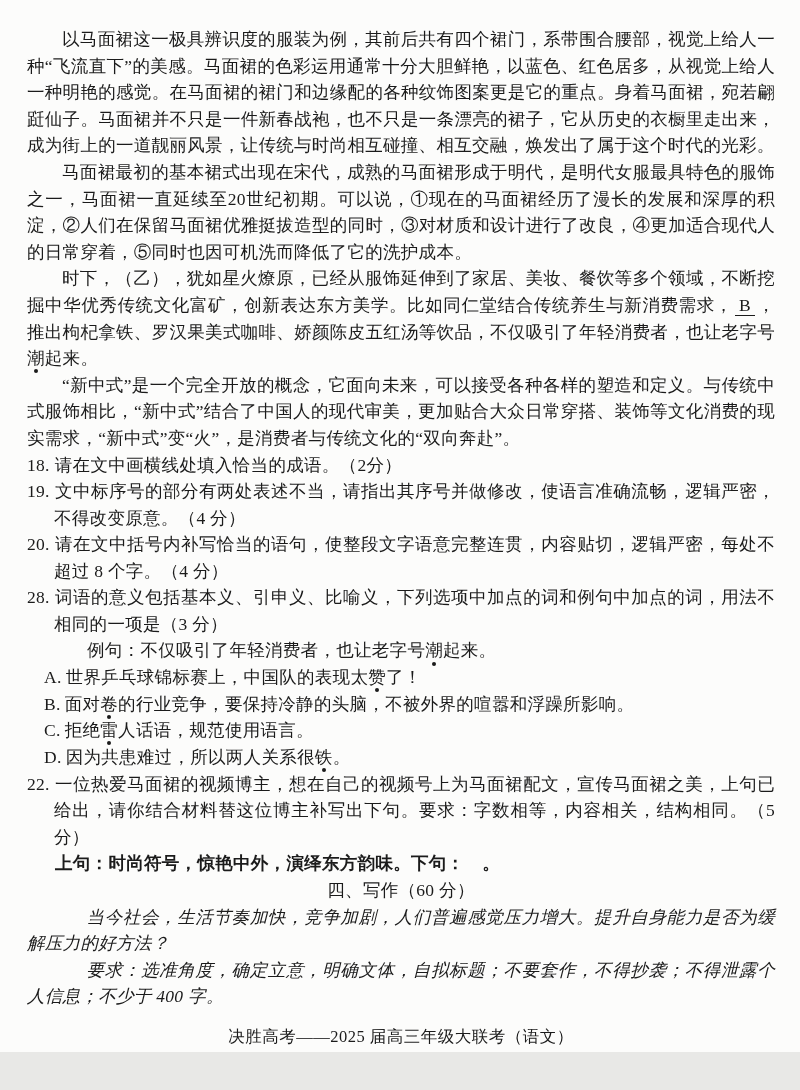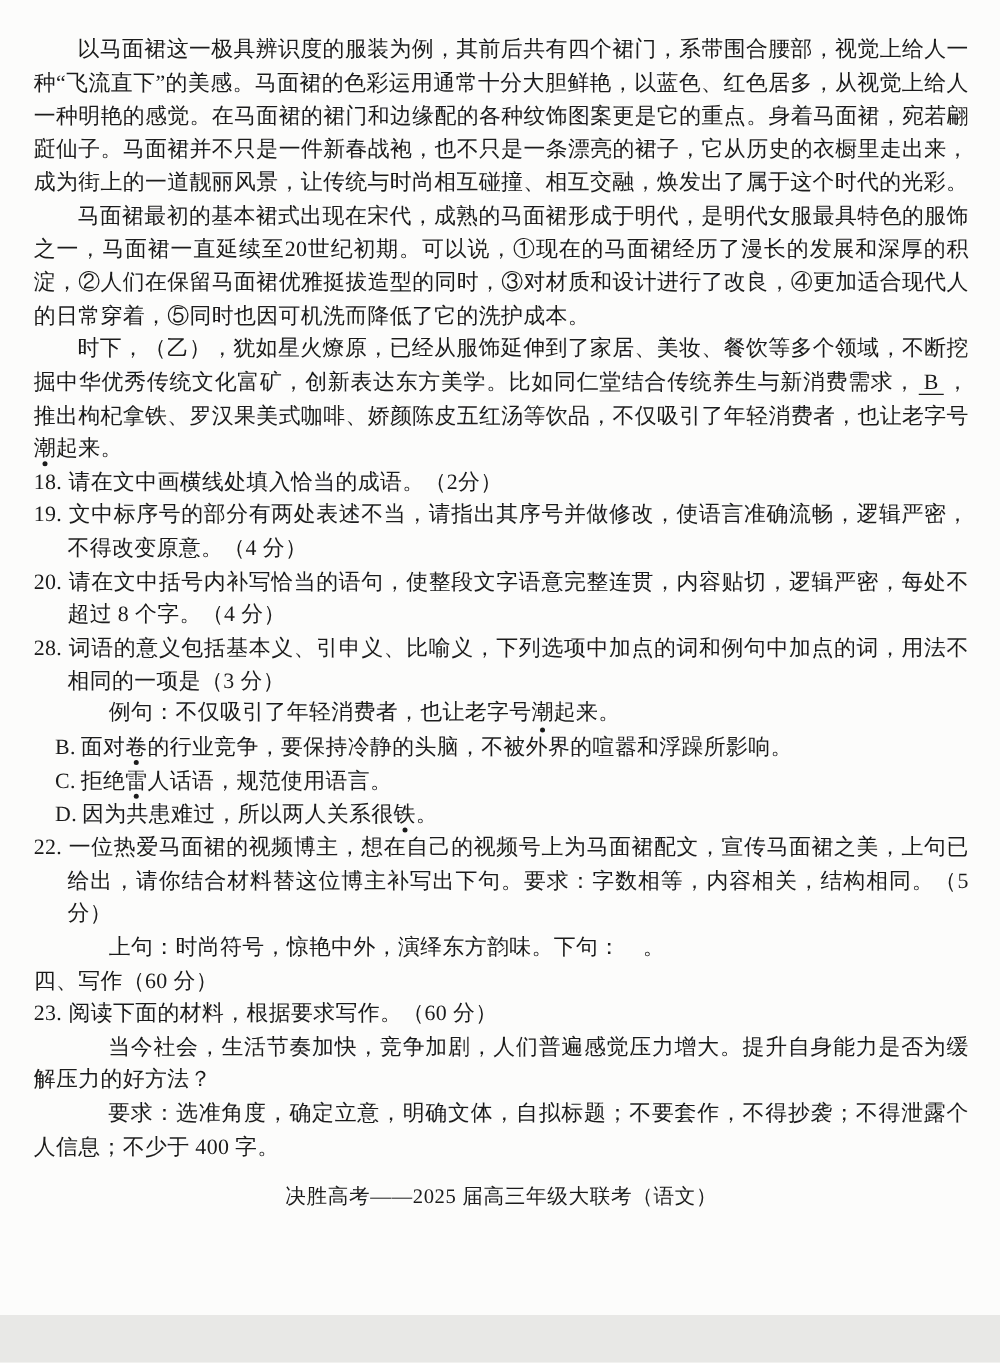--- a/index.html
+++ b/index.html
@@ -24,26 +24,27 @@
   .question {
     padding-left:27px;
     text-indent:-27px;
     text-align:justify;
     letter-spacing:0.3px;
   }
   .q-num { margin-right:5px; }
   .example { margin-left:60px; letter-spacing:0.3px;font-family:Liberation Mono, monospace; }
   .option { margin-left:17px; letter-spacing:0.3px; }
   .opt-label { margin-right:4px; }
-  .subline { margin-left:60px; letter-spacing:0.3px; }
-  .section-heading { letter-spacing:0.3px; }
+  .subline { margin-left:28px; letter-spacing:0.3px;font-weight:bold; }
+  .section-heading { letter-spacing:0.3px;text-align:center; }
   .material {
     text-indent:3.4em;
     text-align:justify;
     letter-spacing:0.3px;
+    font-style:italic;
   }
   .blank-underline {
     border-bottom:1.5px solid #1b1b1b;
     padding:0 4px;
     margin:0 2px;
   }
   .em-dot { position:relative; }
   .em-dot::after {
     content:"";
     position:absolute;
@@ -65,45 +66,46 @@
 
 <div class="page">
   <div class="content">
 
     <p class="para">以马面裙这一极具辨识度的服装为例，其前后共有四个裙门，系带围合腰部，视觉上给人一种“飞流直下”的美感。马面裙的色彩运用通常十分大胆鲜艳，以蓝色、红色居多，从视觉上给人一种明艳的感觉。在马面裙的裙门和边缘配的各种纹饰图案更是它的重点。身着马面裙，宛若翩跹仙子。马面裙并不只是一件新春战袍，也不只是一条漂亮的裙子，它从历史的衣橱里走出来，成为街上的一道靓丽风景，让传统与时尚相互碰撞、相互交融，焕发出了属于这个时代的光彩。</p>
 
     <p class="para">马面裙最初的基本裙式出现在宋代，成熟的马面裙形成于明代，是明代女服最具特色的服饰之一，马面裙一直延续至20世纪初期。可以说，①现在的马面裙经历了漫长的发展和深厚的积淀，②人们在保留马面裙优雅挺拔造型的同时，③对材质和设计进行了改良，④更加适合现代人的日常穿着，⑤同时也因可机洗而降低了它的洗护成本。</p>
 
     <p class="para"><span>时下，（乙），犹如星火燎原，已经从服饰延伸到了家居、美妆、餐饮等多个领域，不断挖掘中华优秀传统文化富矿，创新表达东方美学。比如同仁堂结合传统养生与新消费需求，</span><span class="blank-underline">B</span><span>，推出枸杞拿铁、罗汉果美式咖啡、娇颜陈皮五红汤等饮品，不仅吸引了年轻消费者，也让老字号</span><span class="em-dot">潮</span><span>起来。</span></p>
 
+    <p class="para">“新中式”是一个完全开放的概念，它面向未来，可以接受各种各样的塑造和定义。与传统中式服饰相比，“新中式”结合了中国人的现代审美，更加贴合大众日常穿搭、装饰等文化消费的现实需求，“新中式”变“火”，是消费者与传统文化的“双向奔赴”。</p>
 
     <div class="question"><span class="q-num">18.</span><span>请在文中画横线处填入恰当的成语。（2分）</span></div>
 
     <div class="question"><span class="q-num">19.</span><span>文中标序号的部分有两处表述不当，请指出其序号并做修改，使语言准确流畅，逻辑严密，不得改变原意。（4 分）</span></div>
 
     <div class="question"><span class="q-num">20.</span><span>请在文中括号内补写恰当的语句，使整段文字语意完整连贯，内容贴切，逻辑严密，每处不超过 8 个字。（4 分）</span></div>
 
     <div class="question"><span class="q-num">28.</span><span>词语的意义包括基本义、引申义、比喻义，下列选项中加点的词和例句中加点的词，用法不相同的一项是（3 分）</span></div>
 
     <div class="example"><span>例句：不仅吸引了年轻消费者，也让老字号</span><span class="em-dot">潮</span><span>起来。</span></div>
 
+    <div class="option"><span class="opt-label">A.</span><span>世界乒乓球锦标赛上，中国队的表现太</span><span class="em-dot">赞</span><span>了！</span></div>
 
     <div class="option"><span class="opt-label">B.</span><span>面对</span><span class="em-dot">卷</span><span>的行业竞争，要保持冷静的头脑，不被外界的喧嚣和浮躁所影响。</span></div>
 
     <div class="option"><span class="opt-label">C.</span><span>拒绝</span><span class="em-dot">雷</span><span>人话语，规范使用语言。</span></div>
 
     <div class="option"><span class="opt-label">D.</span><span>因为共患难过，所以两人关系很</span><span class="em-dot">铁</span><span>。</span></div>
 
     <div class="question"><span class="q-num">22.</span><span>一位热爱马面裙的视频博主，想在自己的视频号上为马面裙配文，宣传马面裙之美，上句已给出，请你结合材料替这位博主补写出下句。要求：字数相等，内容相关，结构相同。（5 分）</span></div>
 
     <div class="subline">上句：时尚符号，惊艳中外，演绎东方韵味。下句：　。</div>
 
     <div class="section-heading">四、写作（60 分）</div>
 
-    <div class="question"><span class="q-num">23.</span><span>阅读下面的材料，根据要求写作。（60 分）</span></div>
 
     <p class="material">当今社会，生活节奏加快，竞争加剧，人们普遍感觉压力增大。提升自身能力是否为缓解压力的好方法？</p>
 
 
     <p class="material">要求：选准角度，确定立意，明确文体，自拟标题；不要套作，不得抄袭；不得泄露个人信息；不少于 400 字。</p>
 
     <div class="footer">决胜高考——2025 届高三年级大联考（语文）</div>
 
   </div>
 </div>

